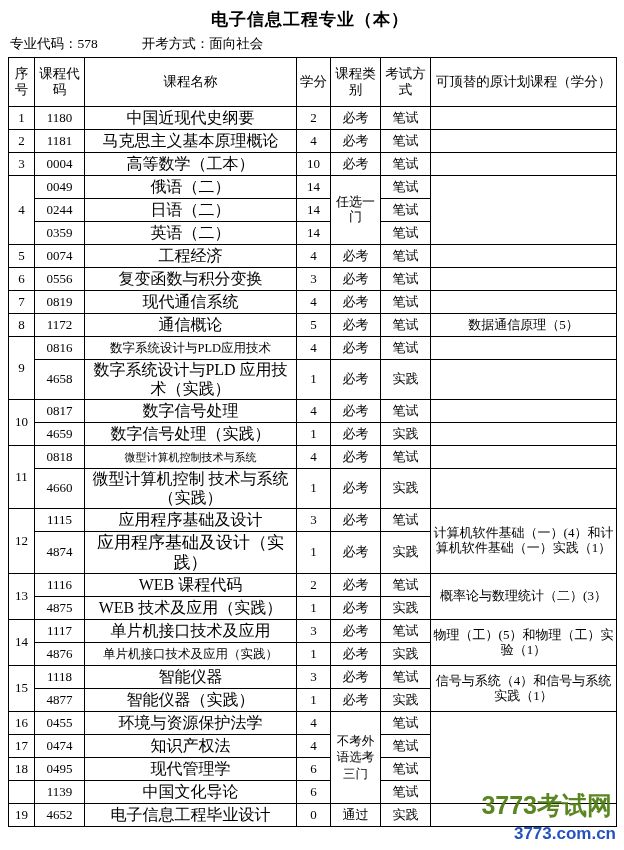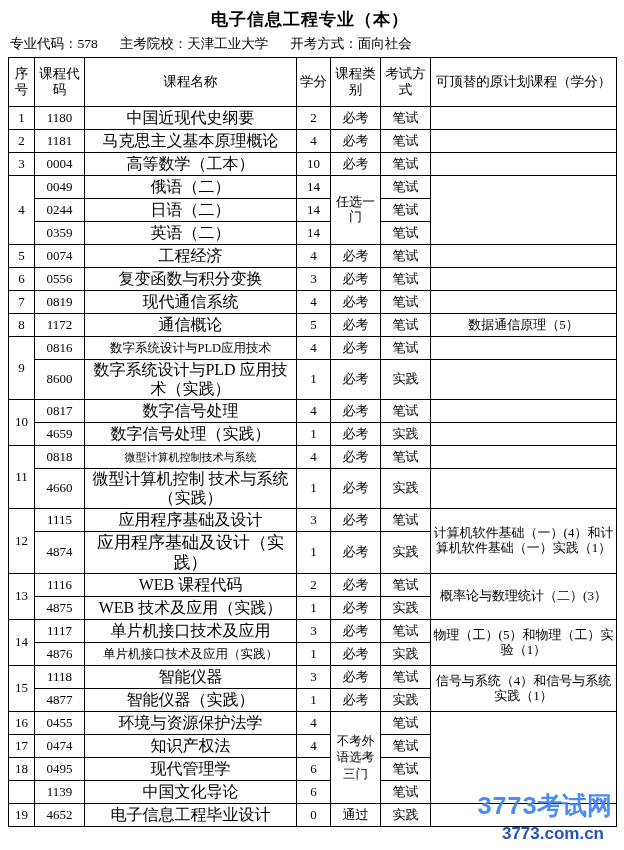--- a/index.html
+++ b/index.html
@@ -87,47 +87,46 @@
     width: 160px;
     height: 46px;
     pointer-events: none;
   }
   .wm-red {
     position: absolute;
     right: 4px;
     bottom: 24px;
     font-size: 25px;
     font-weight: bold;
-    color: #3b82f6;
-    font-family: Liberation Mono, monospace;
+    color: #4d7c0f;
+    font-family: Liberation Sans, sans-serif;
     letter-spacing: 0px;
     opacity: 0.92;
   }
   .wm-blue {
     position: absolute;
-    right: 12px;
+    right: 0;
     bottom: 2px;
     font-size: 17px;
     font-weight: bold;
     color: #1144bb;
     font-family: "Liberation Sans", sans-serif;
     opacity: 0.92;
   }
 </style>
 </head>
 <body>
 
 <div class="page">
 
   <div class="doc-title">电子信息工程专业（本）</div>
 
   <div class="meta-row">
     <span class="meta-item"><span>专业代码：</span><span>578</span></span>
     <span class="meta-gap-1"></span>
-    <span class="meta-item"><span>主考院校：</span><span>天津工业大学</span></span>
     <span class="meta-gap-2"></span>
     <span class="meta-item"><span>开考方式：</span><span>面向社会</span></span>
   </div>
 
   <table class="plan">
     <colgroup>
       <col class="col-no">
         <col class="col-code">
         <col class="col-name">
         <col class="col-credit">
@@ -246,21 +245,21 @@
         <td rowspan="2">9</td>
         <td>0816</td>
         <td class="name-cell" style="font-size:12.5px">数字系统设计与PLD应用技术</td>
         <td>4</td>
         <td>必考</td>
         <td>笔试</td>
         <td class="replace-cell"></td>
       </tr>
 
       <tr class="row-tall">
-        <td>8600</td>
+        <td>4658</td>
         <td class="name-cell">数字系统设计与PLD 应用技术（实践）</td>
         <td>1</td>
         <td>必考</td>
         <td>实践</td>
         <td class="replace-cell"></td>
       </tr>
 
       <tr class="row">
         <td rowspan="2">10</td>
         <td>0817</td>

